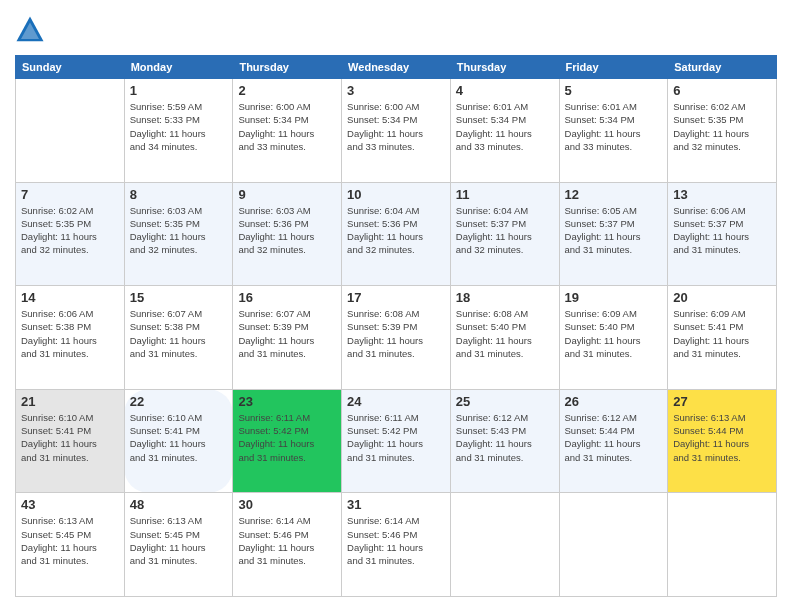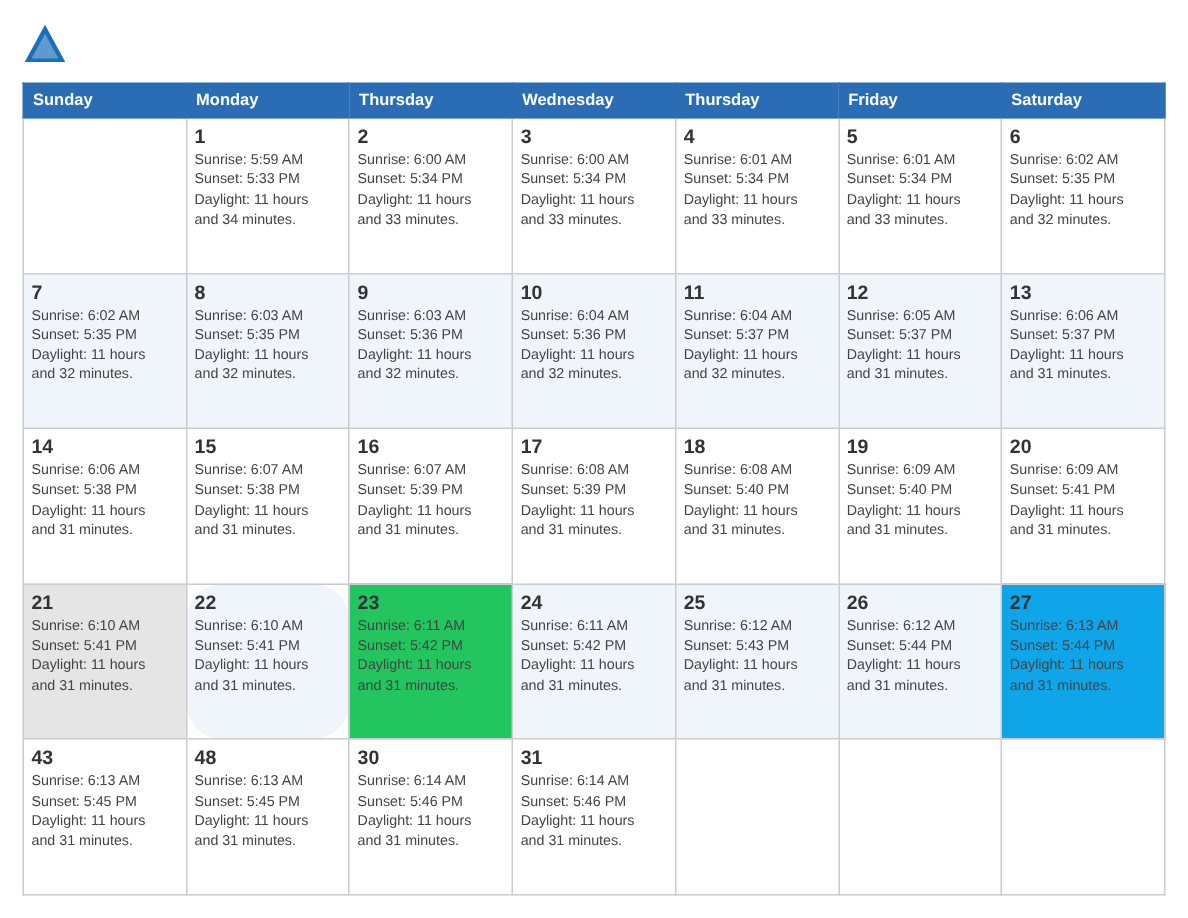--- a/index.html
+++ b/index.html
@@ -310,21 +310,21 @@
 Daylight: 11 hours
 and 31 minutes.</div>
           </td>
           <td style="background: rgb(240, 245, 252);">
             <span class="day-number">26</span>
             <div class="day-info" style="white-space: pre-line;">Sunrise: 6:12 AM
 Sunset: 5:44 PM
 Daylight: 11 hours
 and 31 minutes.</div>
           </td>
-          <td style="background: #0ea5e9;">
+          <td style="background: #fde047;">
             <span class="day-number">27</span>
             <div class="day-info" style="white-space: pre-line;">Sunrise: 6:13 AM
 Sunset: 5:44 PM
 Daylight: 11 hours
 and 31 minutes.</div>
           </td>
         </tr>
         <tr>
           <td>
             <span class="day-number">43</span>

